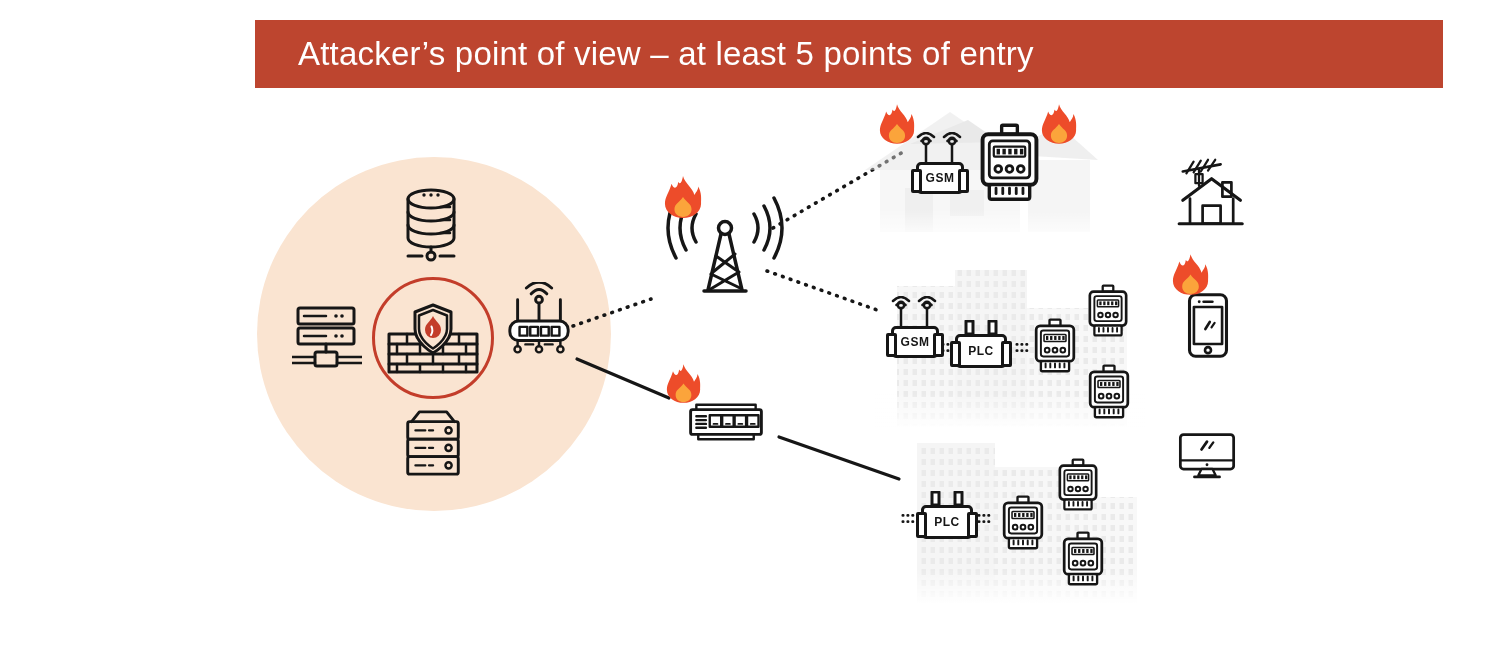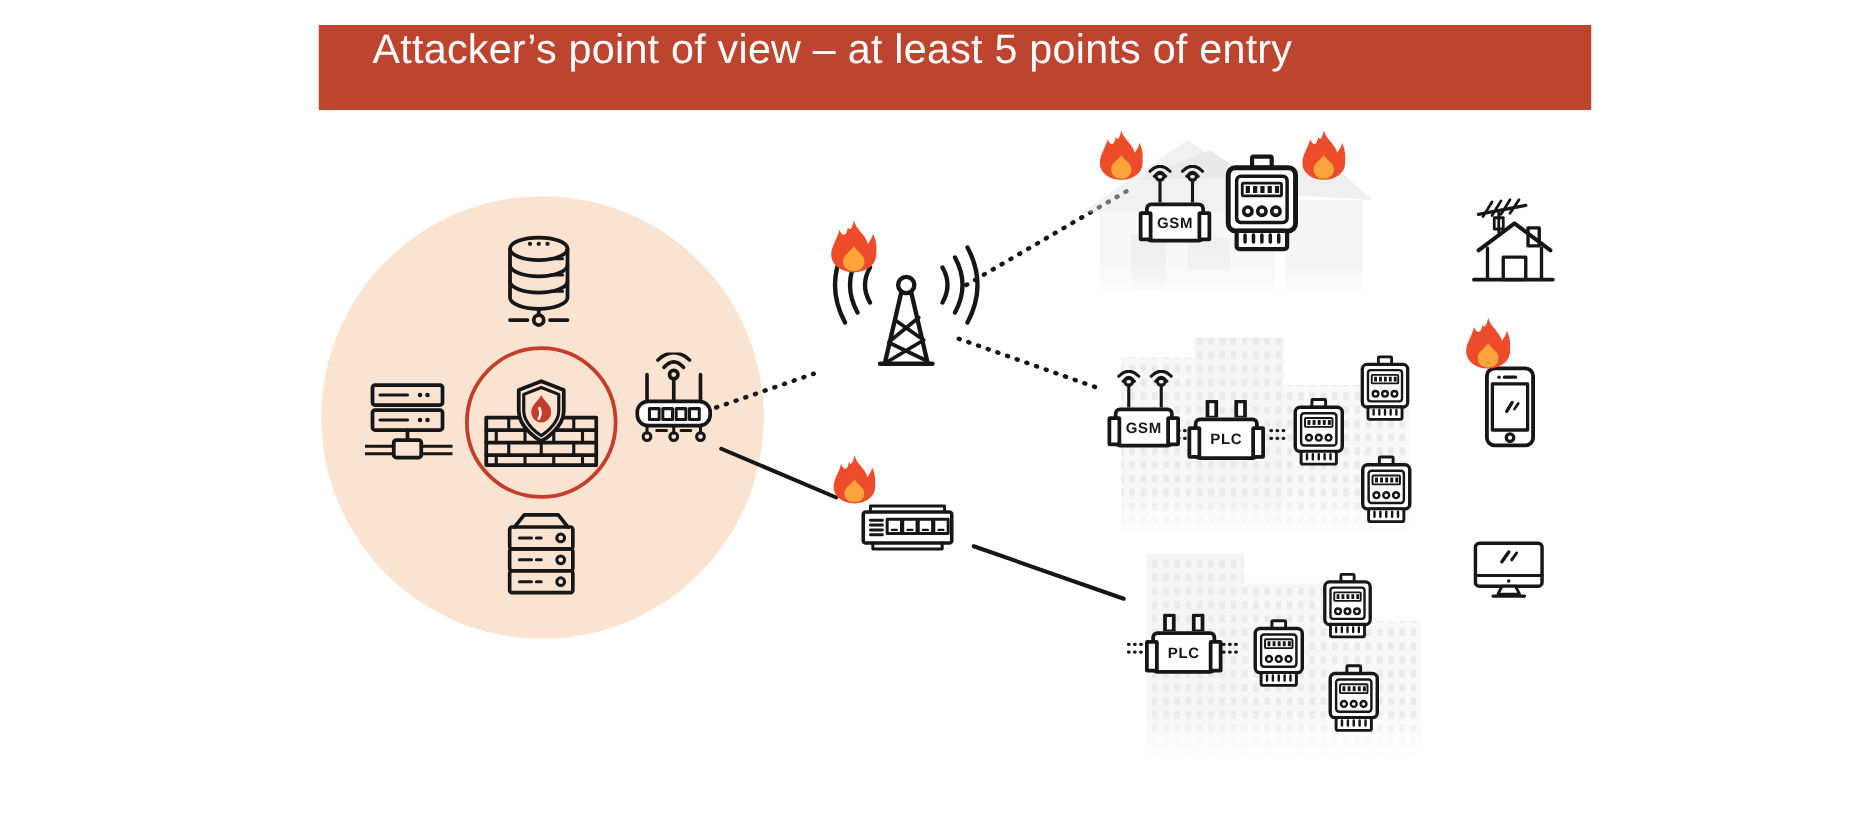--- a/index.html
+++ b/index.html
@@ -20,41 +20,41 @@
   .w35{stroke-width:3.5;}
   .f{fill:var(--line);stroke:none;}
   .wfill{fill:#ffffff;}
   .shieldfill{fill:var(--circle-fill);}
   .redfill{fill:var(--accent-red);stroke:none;}
   .flame-o{fill:var(--flame-outer);stroke:none;}
   .flame-i{fill:var(--flame-inner);stroke:none;}
   .abs{position:absolute;}
   
   .banner{
-    position:absolute;left:255px;top:20px;width:1018px;height:68px;
-    background:var(--banner-bg);display:flex;
+    position:absolute;left:255px;top:20px;width:1188px;height:68px;
+    background:var(--banner-bg);display:flex;align-items:center;
     padding-left:43px;
   }
   .banner span{
     color:var(--banner-text);font-size:33px;font-weight:500;letter-spacing:.2px;
   }
   
   .hq-circle{
     position:absolute;left:257px;top:157px;width:354px;height:354px;
     border-radius:50%;background:var(--circle-fill);z-index:1;
   }
   .red-ring{
     position:absolute;left:372px;top:277px;width:122px;height:122px;border-radius:50%;
     border:3.5px solid var(--accent-red);z-index:3;
     display:flex;align-items:center;justify-content:center;
   }
   .connectors{position:absolute;left:0;top:0;width:1486px;height:668px;z-index:2;pointer-events:none;}
   .node{z-index:3;}
   
-  .modem{position:absolute;z-index:4;display:flex;flex-direction:column;align-items:flex-end;}
+  .modem{position:absolute;z-index:4;display:flex;flex-direction:column;align-items:flex-start;}
   .modem-box{
     position:relative;background:#fff;border:3.5px solid var(--line);border-radius:5px;
     display:flex;align-items:center;justify-content:center;
     font-weight:bold;font-size:12px;letter-spacing:.5px;color:var(--line);
   }
   .modem-box::before,.modem-box::after{
     content:"";position:absolute;top:15%;height:70%;width:5px;
     border:3px solid var(--line);border-radius:2px;background:#fff;
   }
   .modem-box::before{left:-8px;} .modem-box::after{right:-8px;}

